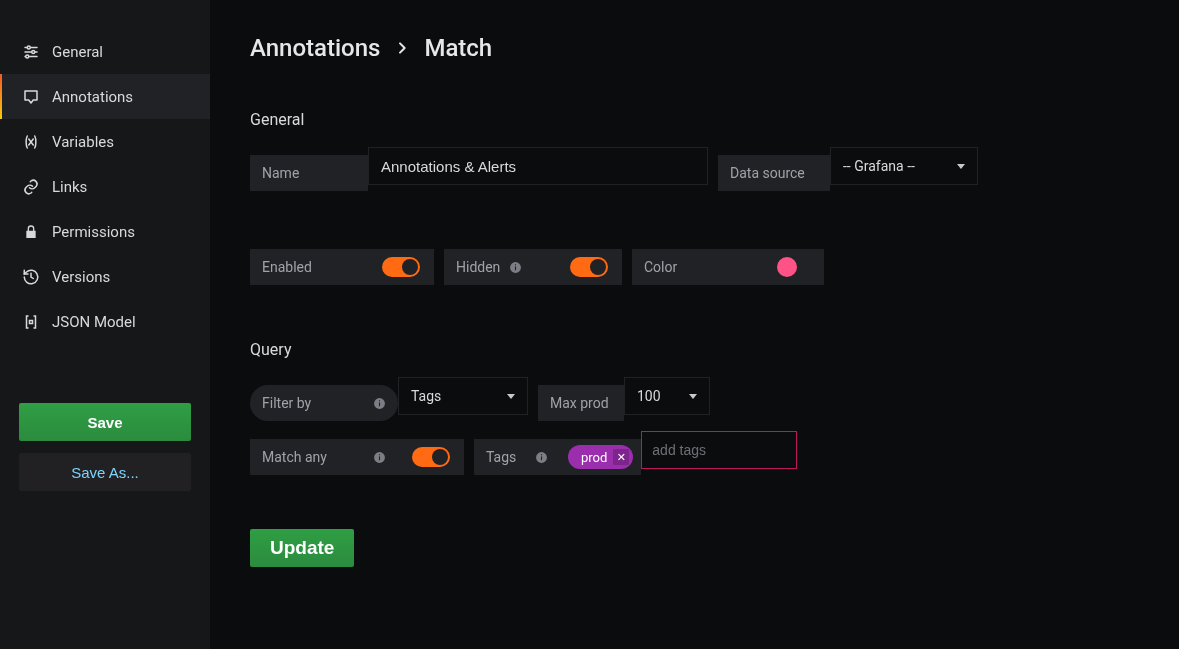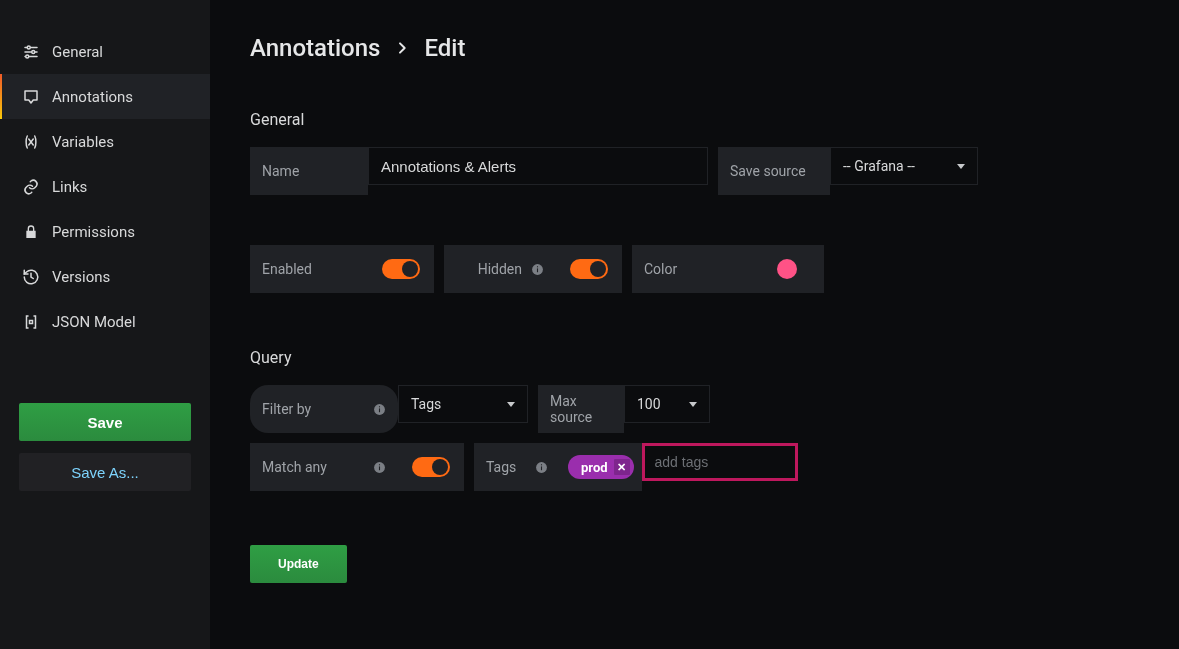--- a/index.html
+++ b/index.html
@@ -102,23 +102,24 @@
     margin-bottom: 18px;
   }
   .row { display: flex; gap: 10px; margin-bottom: 10px; }
   .group { display: flex; }
   .label-cell {
     background: #202226;
     color: #9fa3a8;
     display: flex;
     align-items: center;
     padding: 0 12px;
-    height: 48px;
+    height: 36px;
     font-size: 14px;
     gap: 8px;
+    margin-top: 8px;
   }
   .input-cell {
     background: #0b0c0e;
     border: 1px solid #202226;
     height: 38px;
     display: flex;
     padding: 0 12px;
     color: #d8d9da;
   }
   input.text {
@@ -175,61 +176,61 @@
   }
   .tag-chip {
     display: inline-flex;
     align-items: center;
     height: 24px;
     background: #9a2ead;
     color: #fff;
     border-radius: 12px;
     padding: 0 4px 0 13px;
     font-size: 13px;
-    font-weight: 700;
+    font-weight: 400;
     gap: 6px;
   }
   .tag-chip .x {
     background: rgba(0,0,0,0.18);
     width: 16px; height: 16px;
     display: inline-flex;
     align-items: center;
     justify-content: center;
     font-size: 11px;
     border-radius: 1px;
     cursor: pointer;
   }
   .tag-input {
     background: #0b0c0e;
-    border: 3px solid #be185d;
+    border: 1px solid #be185d;
     height: 38px;
     display: flex;
     align-items: center;
     padding: 0 10px;
     width: 156px;
   }
   .tag-input input {
     background: transparent;
     border: none;
     outline: none;
     color: #d8d9da;
     font-size: 14px;
     width: 100%;
   }
   .tag-input input::placeholder { color: #6d7075; }
   .update-btn {
     margin-top: 44px;
     height: 38px;
-    padding: 0 28px;
+    padding: 0 20px;
     border: none;
     border-radius: 2px;
     background: linear-gradient(180deg, #2f9e44 0%, #2b8b3e 100%);
     color: #fff;
     font-weight: 600;
-    font-size: 12px;
+    font-size: 19px;
     cursor: pointer;
   }
   svg { display: block; }
 </style>
 </head>
 <body>
 
 <div class="app">
 
   <aside class="sidebar">
@@ -322,56 +323,56 @@
 
   <main class="main">
 
     <div class="breadcrumbs">
       <span>Annotations</span>
       <span class="chev">
         <svg width="16" height="16" viewBox="0 0 24 24" fill="none" stroke="currentColor" stroke-width="3" stroke-linecap="round" stroke-linejoin="round">
             <polyline points="9 5 16 12 9 19"></polyline>
           </svg>
       </span>
-      <span>Edit</span>
+      <span>Match</span>
     </div>
 
     
     <div class="section-title">General</div>
 
     <div class="row">
       <div class="group">
         <div class="label-cell" style="width:118px">Name</div>
         <div class="input-cell" style="width:340px">
           <input class="text" value="Annotations &amp; Alerts" style="">
         </div>
       </div>
       <div class="group">
-        <div class="label-cell" style="width:112px">Save source</div>
+        <div class="label-cell" style="width:112px">Data source</div>
         <div class="select-cell" style="width:148px">
           <span>-- Grafana --</span>
           <span class="caret"></span>
         </div>
       </div>
     </div>
 
     <div style="height:40px"></div>
 
     <div class="row">
       <div class="group">
         <div class="label-cell" style="width:118px">Enabled</div>
         <div class="label-cell" style="width:66px; justify-content:center; background:#202226;">
           <div class="toggle on">
               <div class="knob"></div>
             </div>
         </div>
       </div>
 
       <div class="group">
-        <div class="label-cell" style="width:112px; justify-content:flex-end;">
+        <div class="label-cell" style="width:112px; justify-content:flex-start;">
           <span>Hidden</span>
           <span class="info-icon">
             <svg width="13" height="13" viewBox="0 0 24 24" fill="currentColor">
                 <circle cx="12" cy="12" r="10"></circle>
                 <rect x="11" y="10" width="2" height="7" fill="#202226"></rect>
                 <rect x="11" y="6" width="2" height="2" fill="#202226"></rect>
               </svg>
           </span>
         </div>
         <div class="label-cell" style="width:66px; justify-content:center;">
@@ -406,21 +407,21 @@
               </svg>
           </span>
         </div>
         <div class="select-cell" style="width:130px">
           <span>Tags</span>
           <span class="caret"></span>
         </div>
       </div>
 
       <div class="group">
-        <div class="label-cell" style="width:86px">Max source</div>
+        <div class="label-cell" style="width:86px">Max prod</div>
         <div class="select-cell" style="width:86px">
           <span>100</span>
           <span class="caret"></span>
         </div>
       </div>
     </div>
 
     <div class="row">
       <div class="group">
         <div class="label-cell" style="width:148px; justify-content:space-between;">

